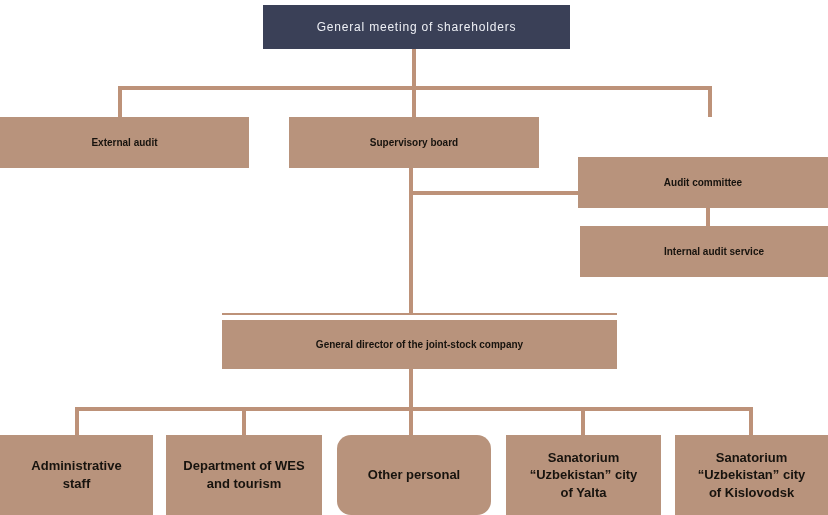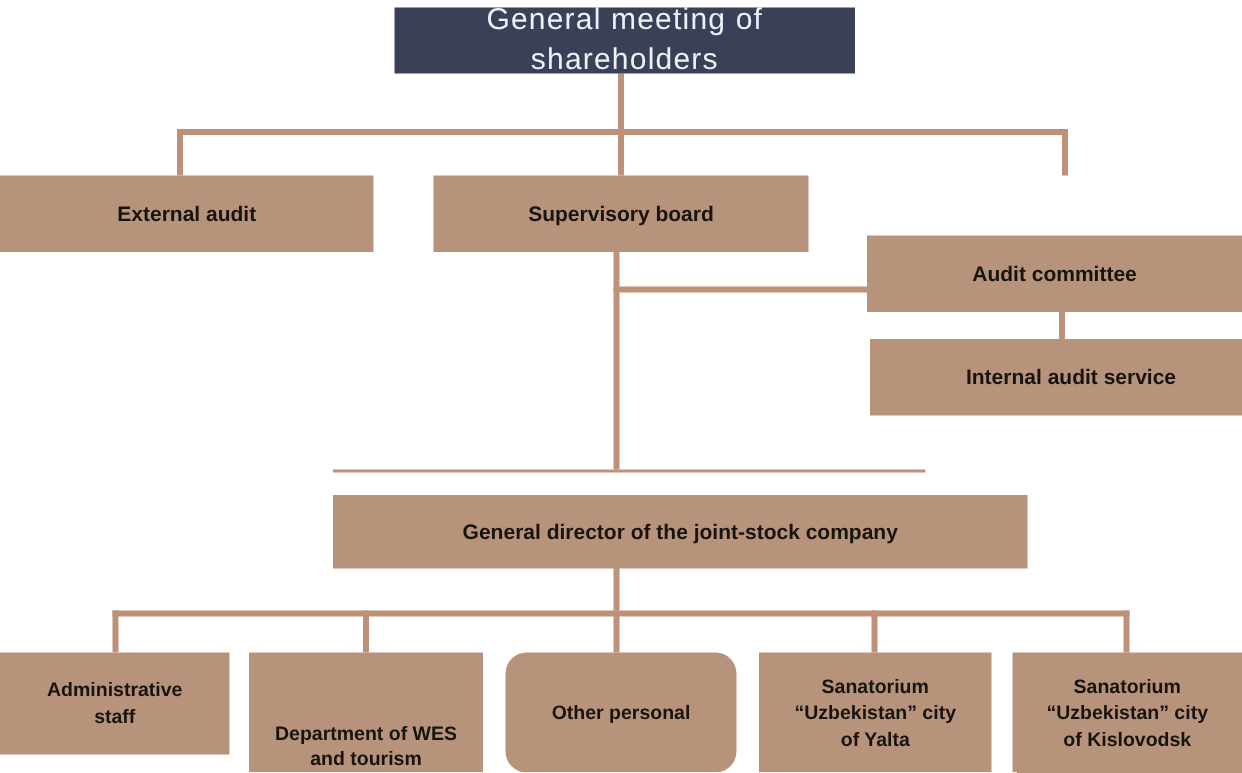--- a/index.html
+++ b/index.html
@@ -15,45 +15,45 @@
     position: absolute;
     display: flex;
     align-items: center;
     justify-content: center;
     text-align: center;
     box-sizing: border-box;
   }
   .node-navy {
     background: #3a4057;
     color: #eef0f6;
-    font-size: 20px;
+    font-size: 12px;
     font-weight: 400;
     letter-spacing: 0.8px;
   }
   .node-tan {
     background: #b8937c;
     color: #17130e;
     font-weight: bold;
-    font-size: 14px;
+    font-size: 10px;
   }
   .node-tan.small { font-size: 13px; }
   .node-label { white-space: pre-line; line-height: 1.35; padding: 0 6px; }
   .line {
     position: absolute;
     background: #bd9279;
   }
   
   .n-shareholders { left: 263px; top: 5px;   width: 307px; height: 44px; }
   .n-external     { left: 0px;   top: 117px; width: 249px; height: 51px; }
   .n-supervisory  { left: 289px; top: 117px; width: 250px; height: 51px; align-items: center; }
   .n-audit-comm   { left: 578px; top: 117px; width: 250px; height: 51px; margin-top: 40px; }
   .n-internal     { left: 580px; top: 226px; width: 268px; height: 51px; }
-  .n-director     { left: 222px; top: 330px; width: 463px; height: 49px; }
-  .n-admin        { left: 0px;   top: 435px; width: 153px; height: 68px; }
-  .n-wes          { left: 166px; top: 435px; width: 156px; height: 80px; align-items: flex-end; }
+  .n-director     { left: 222px; top: 320px; width: 395px; height: 49px; }
+  .n-admin        { left: 0px;   top: 435px; width: 153px; height: 80px; }
+  .n-wes          { left: 166px; top: 435px; width: 156px; height: 80px; }
   .n-other        { left: 337px; top: 435px; width: 154px; height: 80px; border-radius: 14px; }
   .n-yalta        { left: 506px; top: 435px; width: 155px; height: 80px; }
   .n-kislovodsk   { left: 675px; top: 435px; width: 153px; height: 80px; }
   
   .c-top-v        { left: 412px; top: 49px;  width: 4px;   height: 68px; }
   .c-row1-h       { left: 118px; top: 86px;  width: 594px; height: 4px; }
   .c-row1-left    { left: 118px; top: 86px;  width: 4px;   height: 31px; }
   .c-row1-right   { left: 708px; top: 86px;  width: 4px;   height: 31px; }
   .c-sup-v        { left: 409px; top: 168px; width: 4px;   height: 145px; }
   .c-int-h        { left: 409px; top: 191px; width: 301px; height: 4px; }

